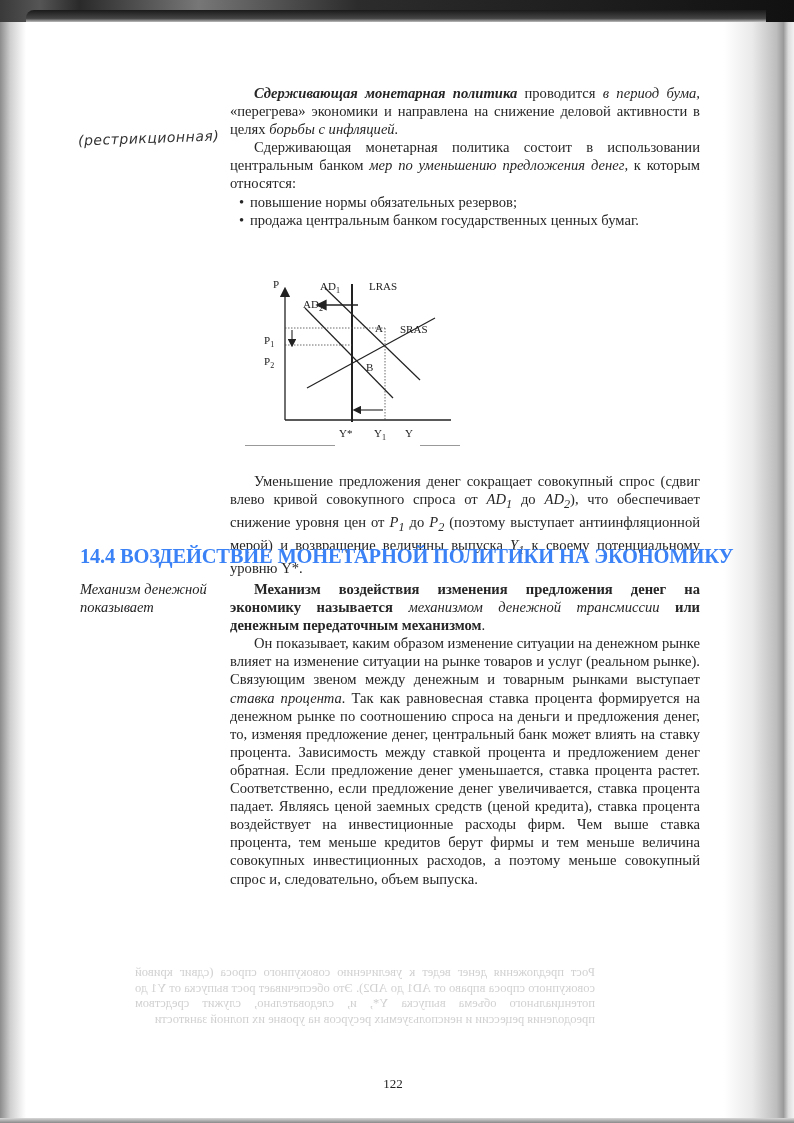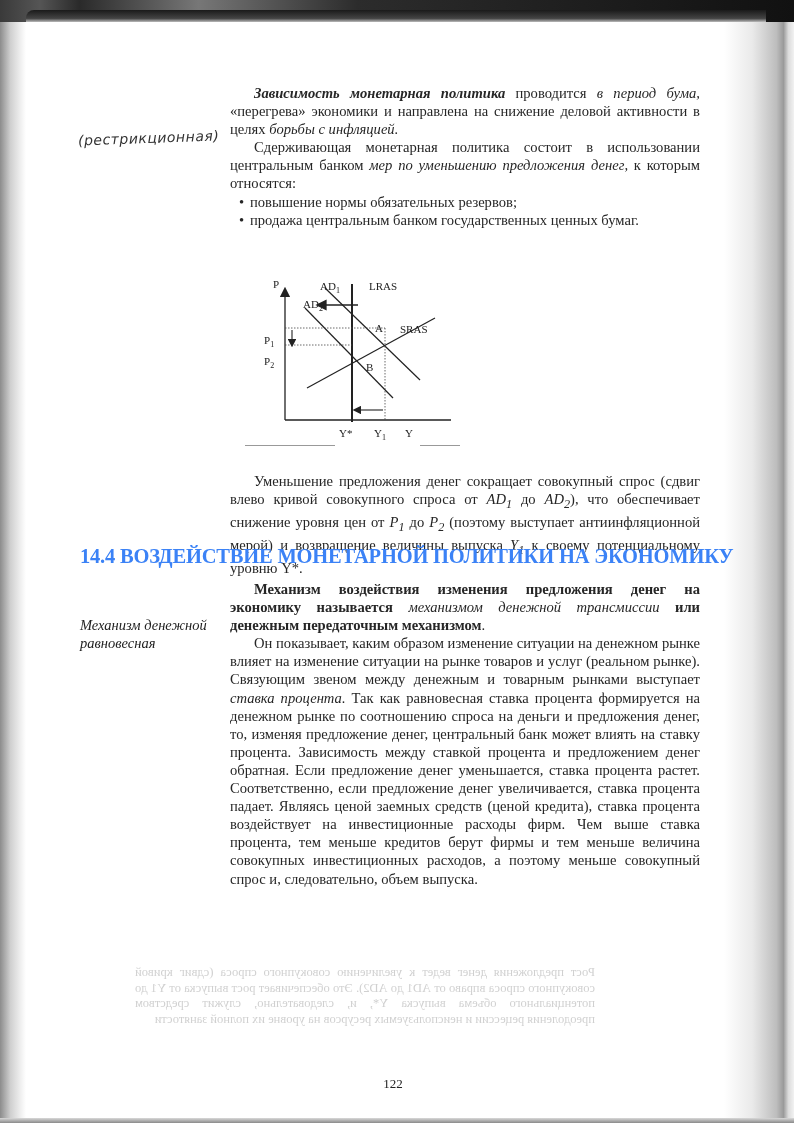--- a/index.html
+++ b/index.html
@@ -84,21 +84,21 @@
 <div class="scan-top-lip"></div>
 <div class="scan-bottom"></div>
 
 <div class="page">
 
   <div class="bleed">Рост предложения денег ведет к увеличению совокупного спроса (сдвиг кривой совокупного спроса вправо от AD1 до AD2). Это обеспечивает рост выпуска от Y1 до потенциального объема выпуска Y*, и, следовательно, служит средством преодоления рецессии и неиспользуемых ресурсов на уровне их полной занятости</div>
 
   <div class="handwritten">(рестрикционная)</div>
 
   <div class="col" style="top:84px;">
-    <p><span class="bi">Зависимость монетарная политика</span><span> проводится </span><i>в период бума,</i><span> «перегрева» экономики и направлена на снижение деловой активности в целях </span><i>борьбы с инфляцией.</i></p>
+    <p><span class="bi">Сдерживающая монетарная политика</span><span> проводится </span><i>в период бума,</i><span> «перегрева» экономики и направлена на снижение деловой активности в целях </span><i>борьбы с инфляцией.</i></p>
     <p><span>Сдерживающая монетарная политика состоит в использовании центральным банком </span><i>мер по уменьшению предложения денег,</i><span> к которым относятся:</span></p>
     <ul class="bullets">
       <li>повышение нормы обязательных резервов;</li>
       <li>продажа центральным банком государственных ценных бумаг.</li>
     </ul>
   </div>
 
   <svg class="diagram" width="200" height="180" viewBox="0 0 200 180">
     <defs>
       <marker id="ah" markerWidth="8" markerHeight="8" refX="4" refY="4" orient="auto">
@@ -140,23 +140,23 @@
   </svg>
   <div class="rule" style="left:245px; top:445px; width:90px;"></div>
   <div class="rule" style="left:420px; top:445px; width:40px;"></div>
 
   <div class="col" style="top:472px;">
     <p><span>Уменьшение предложения денег сокращает совокупный спрос (сдвиг влево кривой совокупного спроса от </span><i>AD</i><sub><i>1</i></sub><span> до </span><i>AD</i><sub><i>2</i></sub><span>), что обеспечивает снижение уровня цен от </span><i>P</i><sub><i>1</i></sub><span> до </span><i>P</i><sub><i>2</i></sub><span> (поэтому выступает антиинфляционной мерой) и возвращение величины выпуска </span><i>Y</i><sub><i>1</i></sub><span> к своему потенциальному уровню Y*.</span></p>
   </div>
 
   <div class="section-title">14.4 ВОЗДЕЙСТВИЕ МОНЕТАРНОЙ ПОЛИТИКИ НА ЭКОНОМИКУ</div>
 
-  <div class="side-note light" style="top:580px;margin-top:36px;">
+  <div class="side-note light" style="top:580px;">
     <div>Механизм денежной</div>
-    <div>равновесная</div>
+    <div>показывает</div>
   </div>
 
   <div class="col" style="top:580px;">
     <p><b>Механизм воздействия изменения предложения денег на экономику называется </b><i>механизмом денежной трансмиссии</i><b> или денежным передаточным механизмом</b><span>.</span></p>
     <p><span>Он показывает, каким образом изменение ситуации на денежном рынке влияет на изменение ситуации на рынке товаров и услуг (реальном рынке). Связующим звеном между денежным и товарным рынками выступает </span><i>ставка процента.</i><span> Так как равновесная ставка процента формируется на денежном рынке по соотношению спроса на деньги и предложения денег, то, изменяя предложение денег, центральный банк может влиять на ставку процента. Зависимость между ставкой процента и предложением денег обратная. Если предложение денег уменьшается, ставка процента растет. Соответственно, если предложение денег увеличивается, ставка процента падает. Являясь ценой заемных средств (ценой кредита), ставка процента воздействует на инвестиционные расходы фирм. Чем выше ставка процента, тем меньше кредитов берут фирмы и тем меньше величина совокупных инвестиционных расходов, а поэтому меньше совокупный спрос и, следовательно, объем выпуска.</span></p>
   </div>
 
   <div class="page-number">122</div>
 </div>
 

